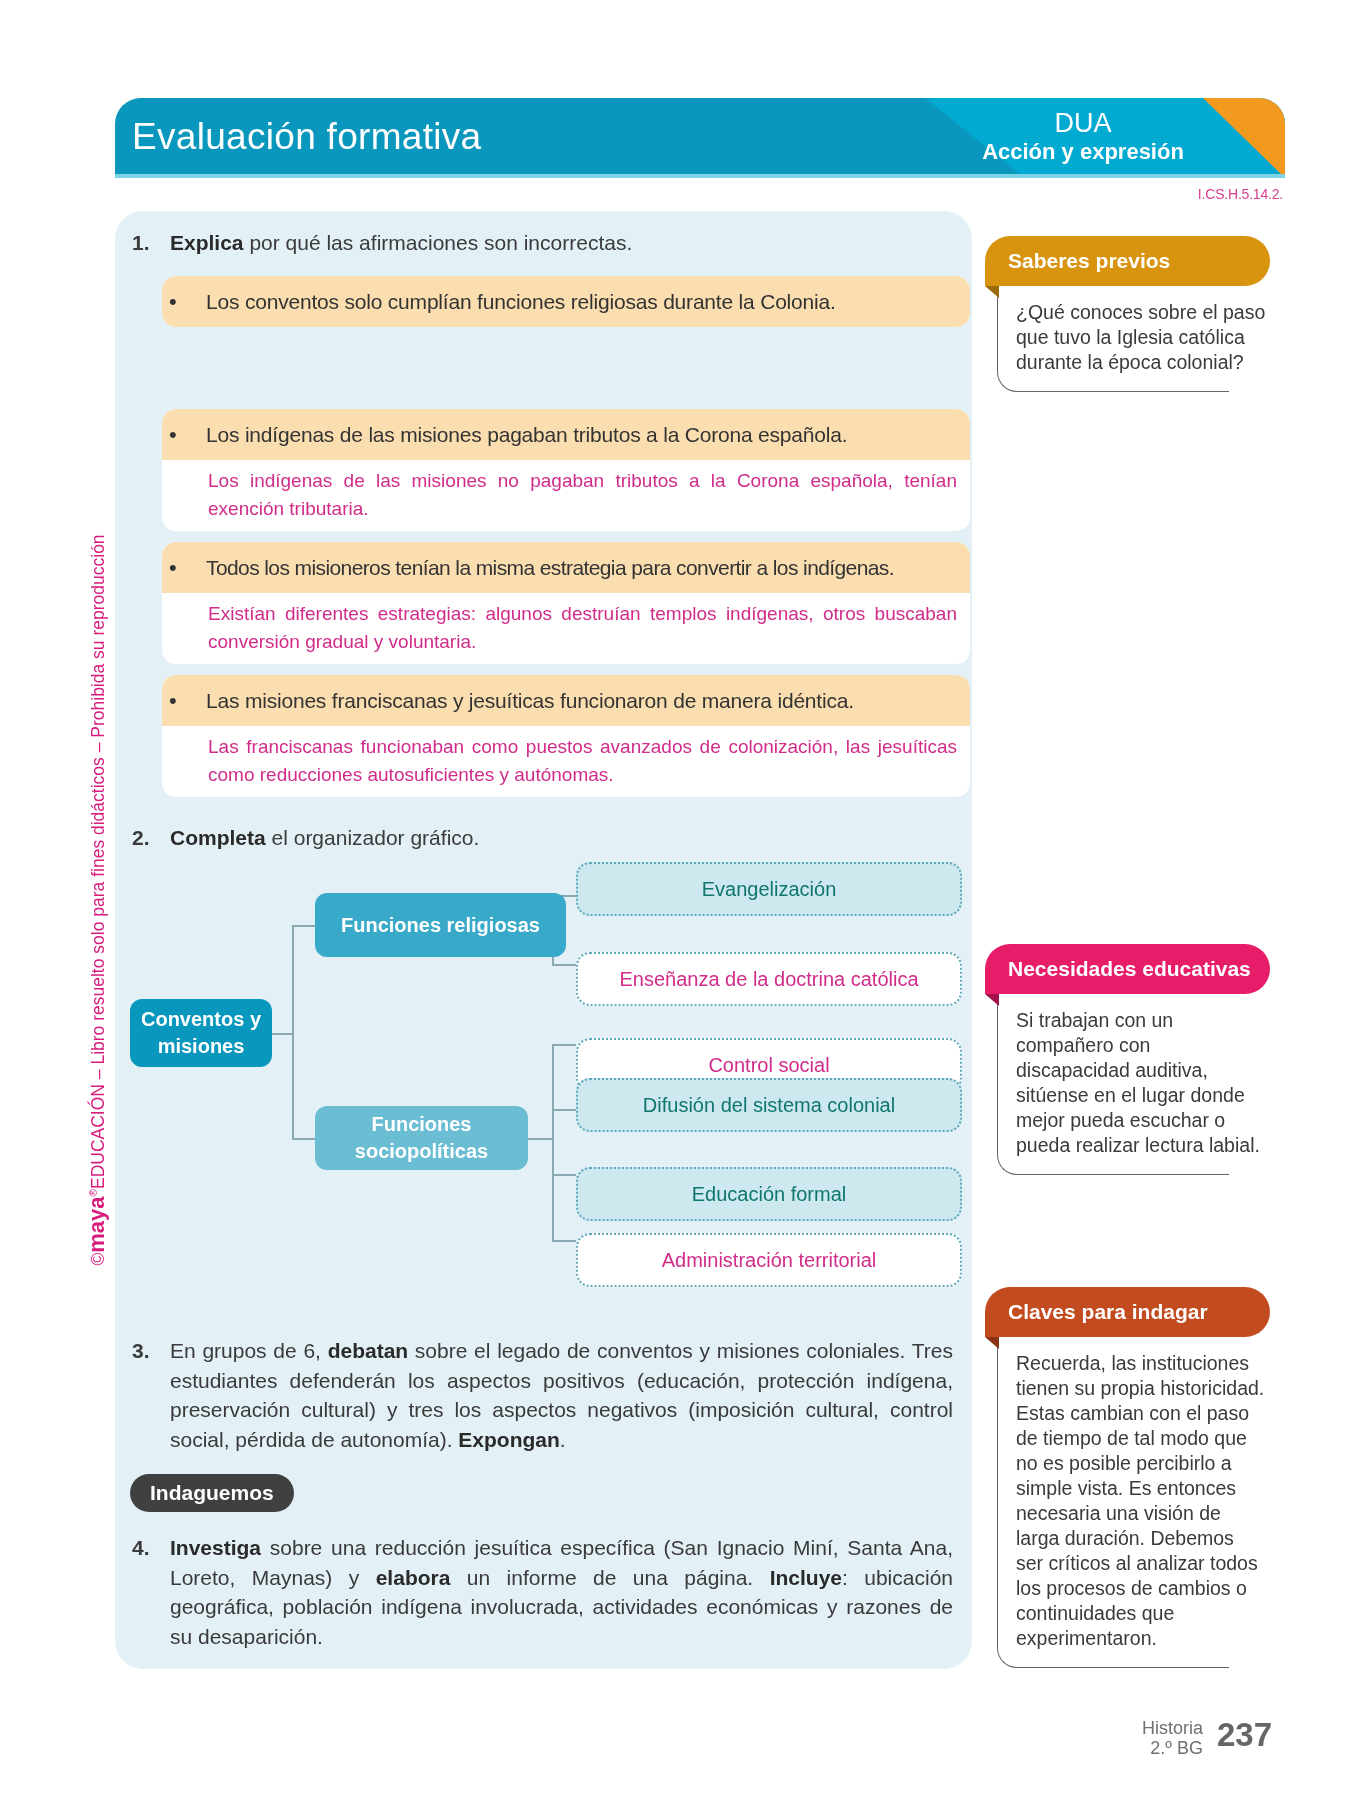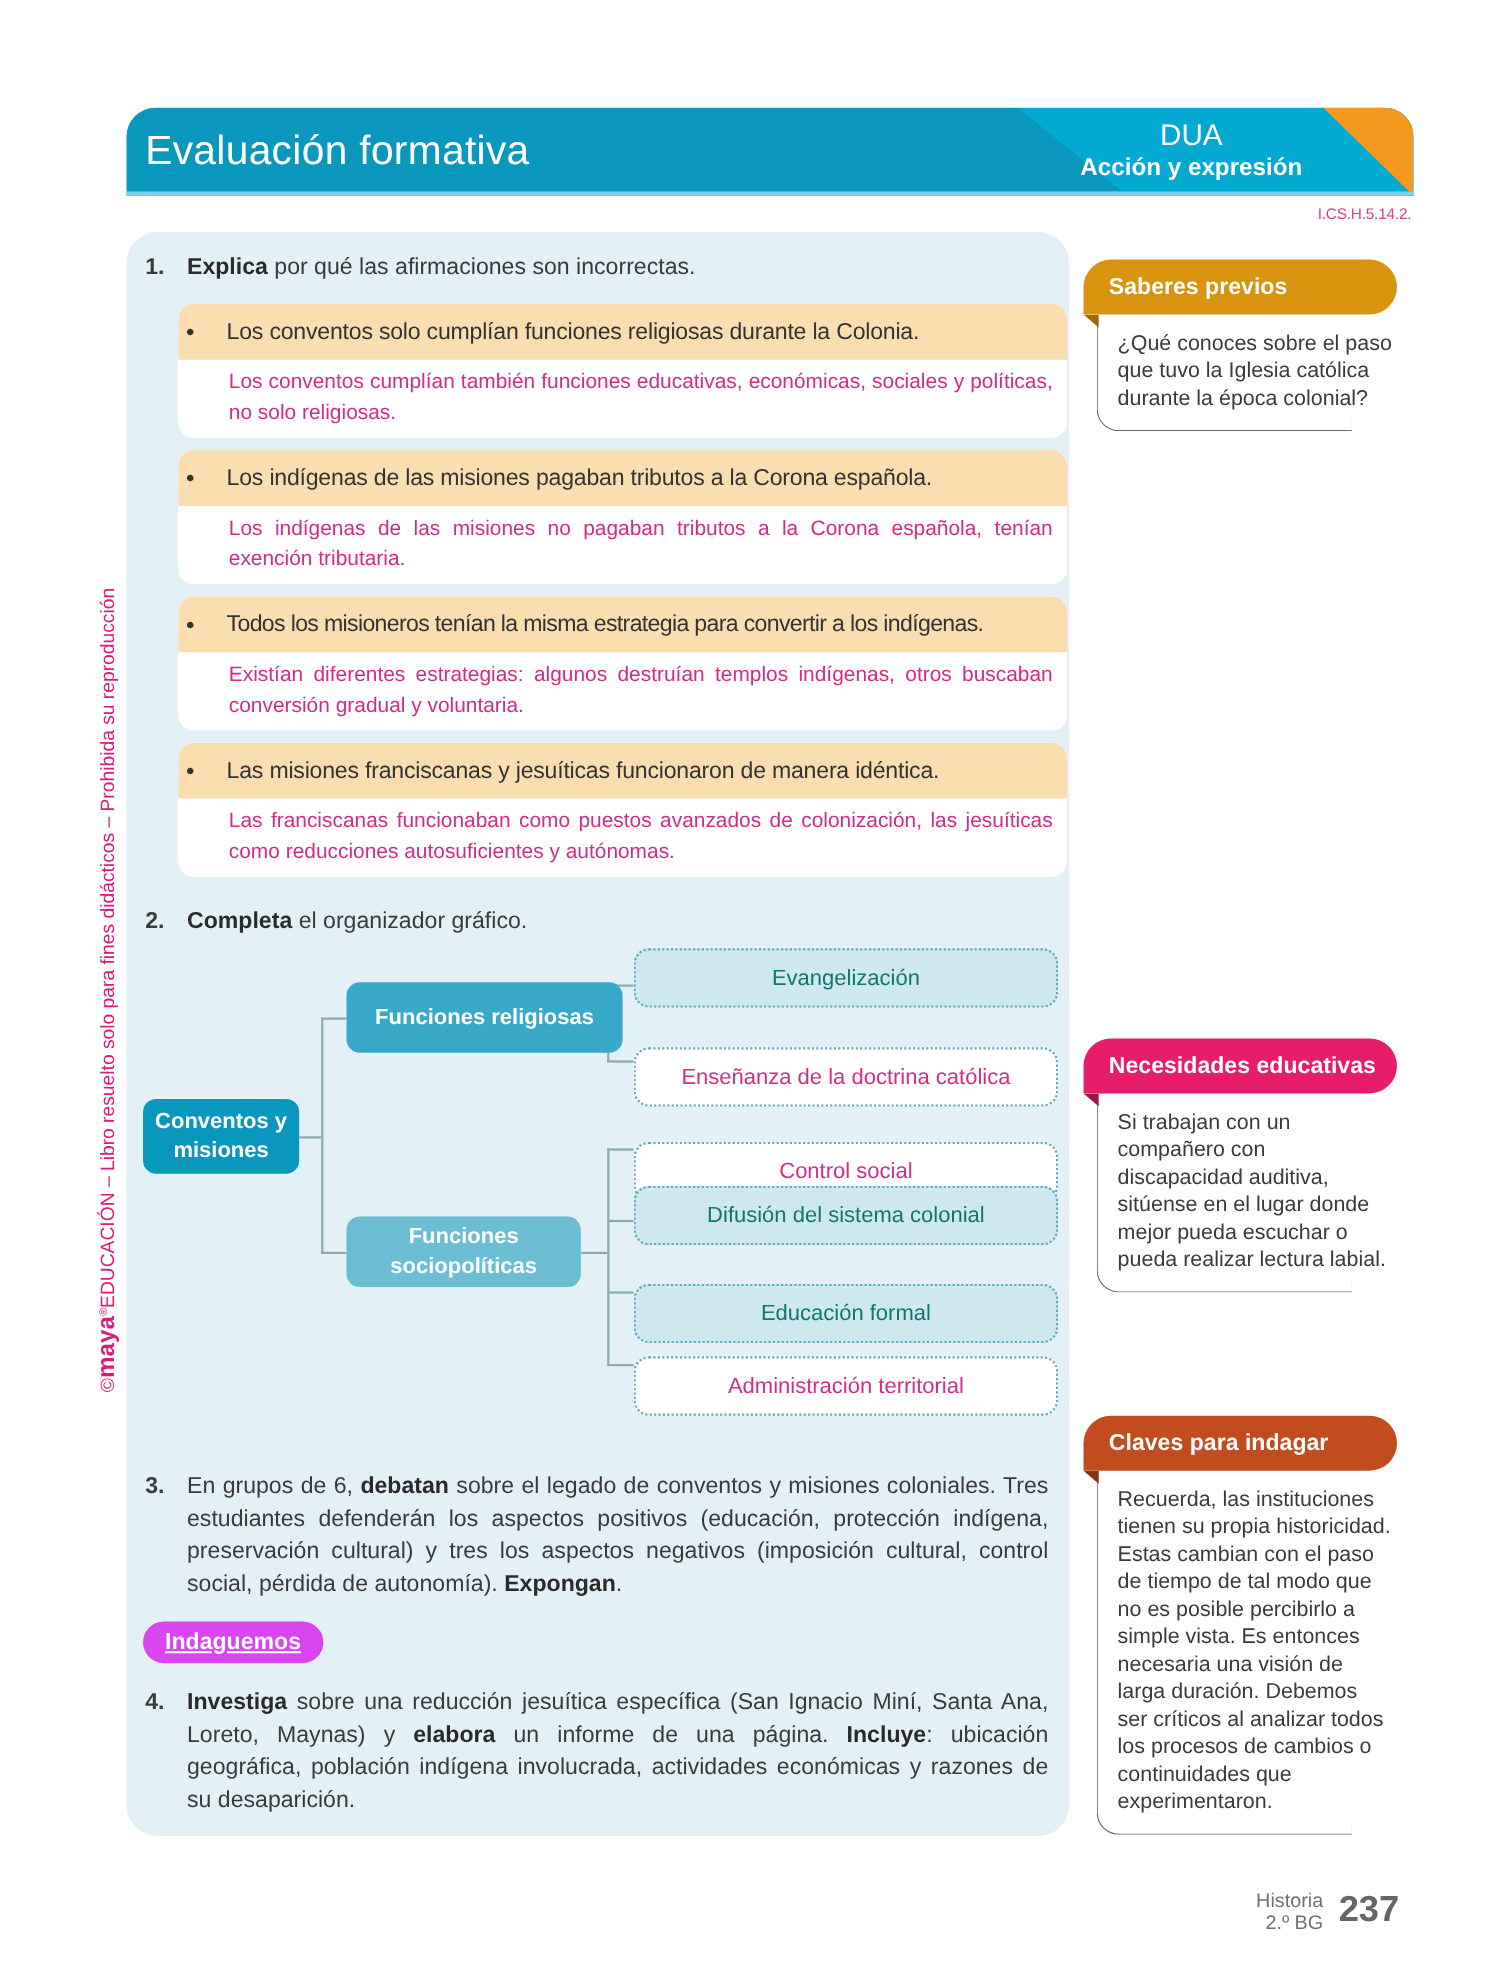--- a/index.html
+++ b/index.html
@@ -49,21 +49,21 @@
   .node.soc { background: #6bbdd4; }
   .leaf { position: absolute; left: 461px; width: 386px; height: 54px; border-radius: 14px;
     border: 2px dotted #5fa9bf; display: flex; align-items: center; justify-content: center;
     font-size: 20px; pointer-events: auto; }
   .leaf.filled { background: #cde8ef; color: #0f766e; }
   .leaf.blank { background: #ffffff; color: #d12c8a; margin-top: 24px; }
 
   .pill { position: absolute; left: 15px; height: 38px; border-radius: 19px; color: #fff; font-weight: bold;
     font-size: 21px; line-height: 38px; padding: 0 20px; }
   .pill.pink { background: #ea1b6f; }
-  .pill.rust { background: #d946ef; text-decoration: underline; }
+  .pill.rust { background: #404040; }
   .para { position: absolute; left: 17px; width: 821px; font-size: 21px; line-height: 29.5px; color: #3a3a3a; text-align: justify; }
   .para .num { font-weight: bold; position: absolute; left: 0; }
   .para .body { display: block; padding-left: 38px; }
   .para b { color: #2a2a2a; }
 
   
   .side { position: absolute; left: 985px; width: 285px; }
   .side .tab { height: 50px; border-radius: 26px 26px 26px 0; color: #fff; font-weight: bold; font-size: 21px;
     line-height: 50px; padding-left: 23px; position: relative; }
   .side .tab::after { content: ""; position: absolute; left: 0; bottom: -12px; width: 14px; height: 12px;
@@ -103,21 +103,20 @@
 </div>
 
 <div class="main">
 
   <div class="q" style="top:17px;">
     <span class="num">1.</span><b>Explica</b><span> por qué las afirmaciones son incorrectas.</span>
   </div>
 
   <div class="item" style="top:65px;">
     <div class="stmt">Los conventos solo cumplían funciones religiosas durante la Colonia.</div>
-    <div class="ans">Los conventos cumplían también funciones educativas, económicas, sociales y políticas, no solo religiosas.</div>
   </div>
   <div class="item" style="top:198px;">
     <div class="stmt">Los indígenas de las misiones pagaban tributos a la Corona española.</div>
     <div class="ans">Los indígenas de las misiones no pagaban tributos a la Corona española, tenían exención tributaria.</div>
   </div>
   <div class="item" style="top:331px;">
     <div class="stmt" style="letter-spacing:-0.6px;">Todos los misioneros tenían la misma estrategia para convertir a los indígenas.</div>
     <div class="ans">Existían diferentes estrategias: algunos destruían templos indígenas, otros buscaban conversión gradual y voluntaria.</div>
   </div>
   <div class="item" style="top:464px;">

